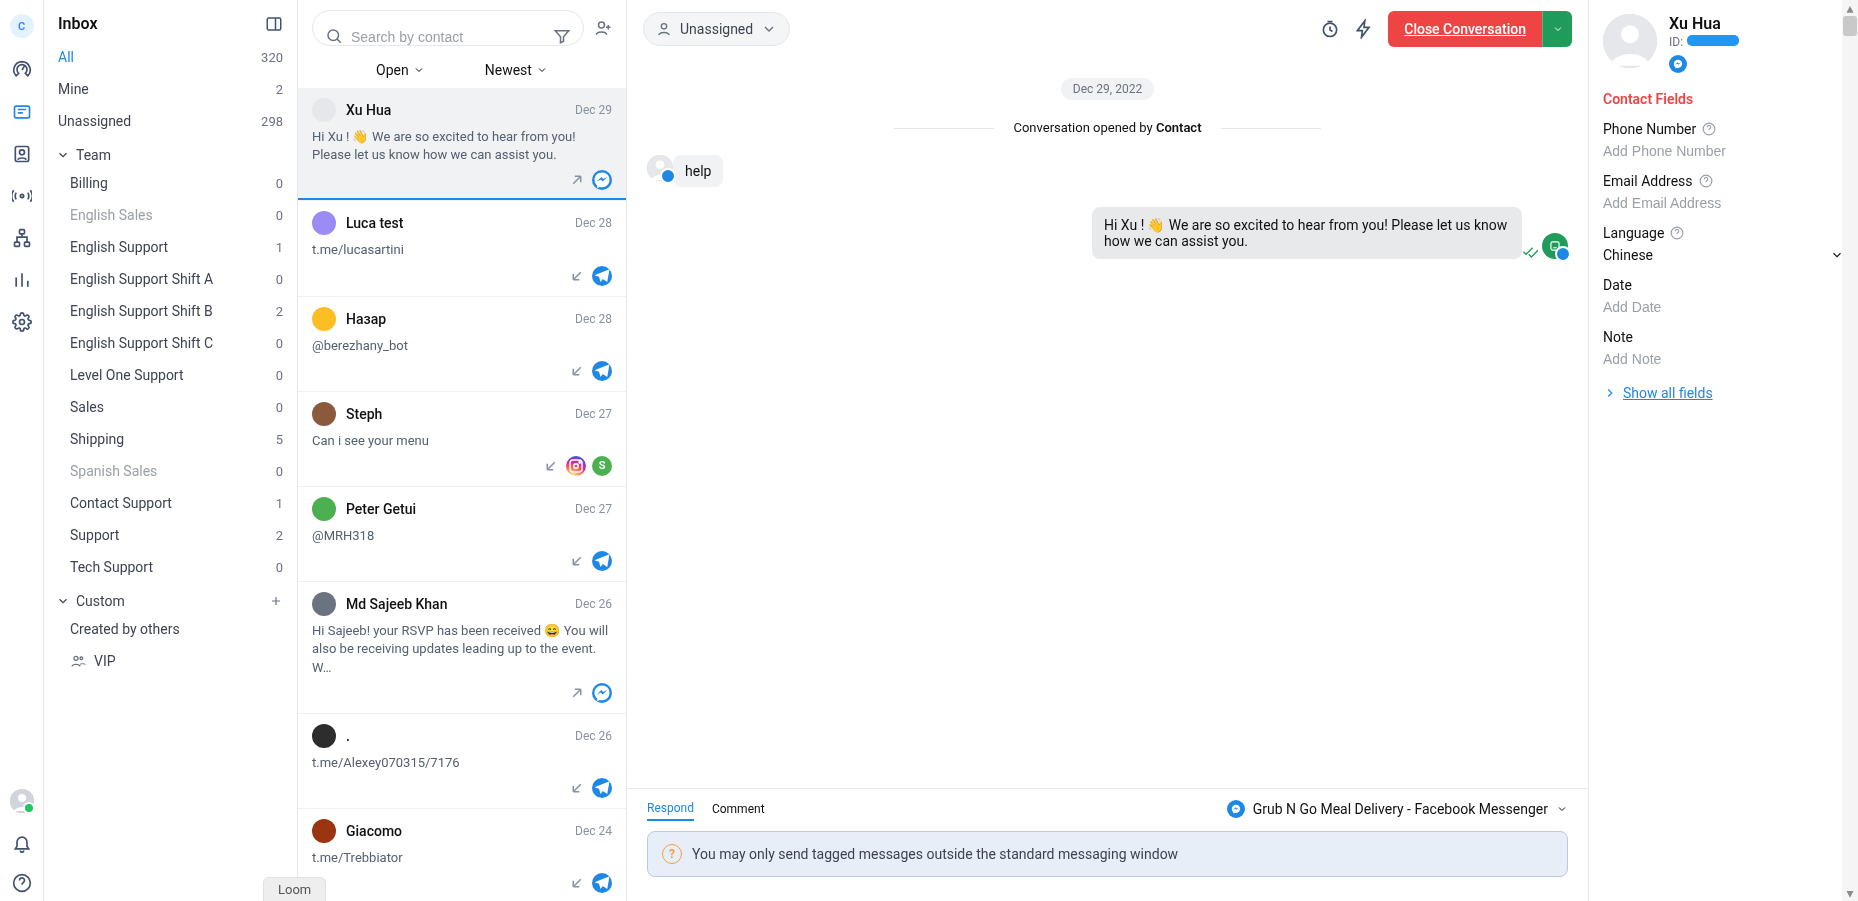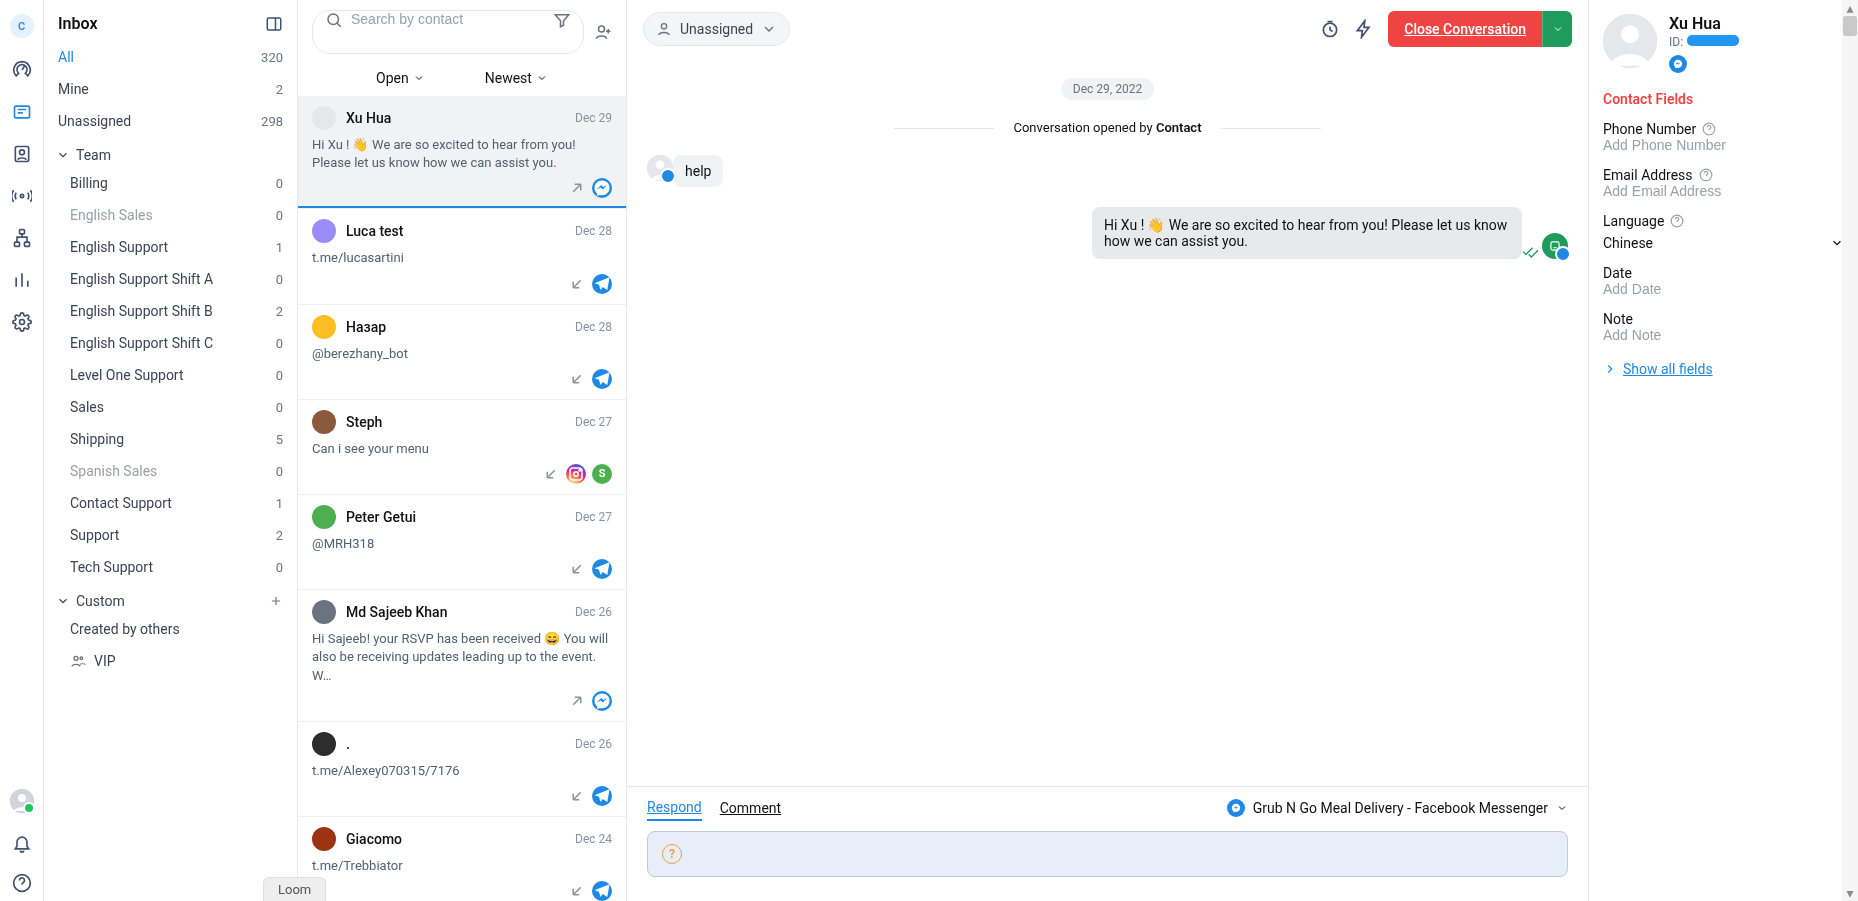--- a/index.html
+++ b/index.html
@@ -31,21 +31,21 @@
   .navhead { display:flex; align-items:center; gap:6px; padding:10px 2px 4px 0; color:#3d4351; cursor:pointer;}
   .navhead svg { width:14px; height:14px; }
   .navhead .plus { margin-left:auto; color:#6b7280;}
   .subitem { display:flex; align-items:center; gap:8px; padding:8px 2px 8px 14px; color:#3d4351;}
   .subitem svg { width:16px; height:16px; color:#6b7280;}
   .loom { position:absolute; left:263px; bottom:0; background:#eee; border:1px solid #e0e0e0; border-bottom:none; border-radius:6px 6px 0 0; padding:4px 14px; font-size:13px; color:#555;}
 
   
   .convs { width:329px; border-right:1px solid #e5e7eb; display:flex; flex-direction:column; background:#fff;}
   .convs .toolbar { padding:10px 14px; display:flex; gap:10px; align-items:center;}
-  .search { flex:1; height:44px; border:1px solid #e5e7eb; border-radius:18px; display:flex; align-items:flex-start; gap:8px; padding:0 12px;}
+  .search { flex:1; height:36px; border:1px solid #e5e7eb; border-radius:18px; display:flex; align-items:flex-end; gap:8px; padding:0 12px;}
   .search input { border:none; outline:none; flex:1; font-size:14px; color:#111; background:transparent;}
   .search input::placeholder { color:#9aa0a6; }
   .tb-icon { width:18px; height:18px; color:#6b7280; cursor:pointer;}
   .filters { display:flex; padding:6px 14px 10px; gap:60px; justify-content:center; color:#111;}
   .filters .f { display:flex; align-items:center; gap:4px; cursor:pointer; font-size:14px;}
   .list { flex:1; overflow-y:auto;}
   .conv { padding:10px 14px 10px 14px; border-bottom:1px solid #eef0f2; cursor:pointer; position:relative;}
   .conv.selected { background:#f1f2f4;}
   .conv.selected::before { content:''; position:absolute; left:0; right:0; bottom:0; height:2px; background:#1E88E5;}
   .conv .row1 { display:flex; align-items:center; gap:10px;}
@@ -83,21 +83,21 @@
   .msg.left .ava::after { content:''; position:absolute; right:-3px; bottom:-3px; width:12px; height:12px; border-radius:50%; background:#1E88E5; border:2px solid #fff;}
   .msg.right { align-self:flex-end; flex-direction:row-reverse; align-items:flex-end;}
   .msg.right .bubble { background:#e7e9eb; border-radius:8px; padding:10px 12px; font-size:14px; max-width:430px;}
   .msg.right .ava { width:26px; height:26px; border-radius:50%; background:#1f9c5b; display:flex; align-items:center; justify-content:center; position:relative; flex:none;}
   .msg.right .ava svg { width:14px; height:14px; color:#fff;}
   .msg.right .ava::after { content:''; position:absolute; right:-3px; bottom:-3px; width:12px; height:12px; border-radius:50%; background:#1E88E5; border:2px solid #fff;}
   .ticks { color:#1f9c5b; margin-right:4px; align-self:flex-end; }
 
   .composer { border-top:1px solid #e5e7eb; padding:8px 20px 24px 20px; display:flex; flex-direction:column; gap:10px;}
   .comptabs { display:flex; align-items:center; gap:18px;}
-  .ctab { font-size:14px; color:#111; padding:4px 0; cursor:pointer;text-decoration:underline;}
+  .ctab { font-size:12px; color:#111; padding:4px 0; cursor:pointer;}
   .ctab.active { color:#1E88E5; border-bottom:2px solid #1E88E5;}
   .channel-pick { margin-left:auto; display:flex; align-items:center; gap:8px; cursor:pointer;}
   .channel-pick .circle { width:18px; height:18px; border-radius:50%; background:#1E88E5; display:flex; align-items:center; justify-content:center;}
   .channel-pick .circle svg { width:10px; height:10px; color:#fff;}
   .notice { border:1px solid #bdc9e0; background:#e8eef8; border-radius:8px; padding:12px 14px; display:flex; gap:10px; align-items:center; color:#3d4351;}
   .notice .qicon { width:20px; height:20px; border:1.5px solid #f29d45; border-radius:50%; display:flex; align-items:center; justify-content:center; color:#f29d45; font-weight:700; font-size:12px; flex:none;}
 
   
   .contact { width:270px; border-left:1px solid #e5e7eb; padding:14px 14px 14px 14px; overflow-y:auto;}
   .chead { display:flex; gap:12px; align-items:flex-start;}
@@ -105,21 +105,21 @@
   .chead .title { font-size:16px; font-weight:600;}
   .chead .idline { font-size:12px; color:#6b7280; display:flex; gap:4px; margin-top:2px;}
   .chead .idval { background:#2196F3; height:11px; width:52px; border-radius:5px; color:transparent;}
   .chead .chip { margin-top:6px; width:18px; height:18px; border-radius:50%; background:#1E88E5; display:flex; align-items:center; justify-content:center;}
   .chead .chip svg { width:10px; height:10px; color:#fff;}
   .sect { margin-top:18px;}
   .sect h3 { font-size:14px; font-weight:600; color:#ef4444;}
   .field { margin-top:14px;}
   .field label { font-size:14px; color:#111; display:flex; align-items:center; gap:6px;}
   .field label svg { width:14px; height:14px; color:#9aa0a6;}
-  .field input { border:none; outline:none; width:100%; font-size:14px; color:#111; }
+  .field input { border:none; outline:none; width:100%; font-size:14px; color:#111; margin-top:6px;}
   .field input::placeholder { color:#9aa0a6; }
   .field select, .field .sel { margin-top:6px; width:100%; display:flex; align-items:center; justify-content:space-between; cursor:pointer; }
   .showall { margin-top:18px; display:flex; align-items:center; gap:6px; color:#1E88E5; cursor:pointer;text-decoration:underline;}
   .showall svg { width:14px; height:14px;}
 
   .scrollbar-right { position:absolute; right:0; top:0; bottom:0; width:16px; background:#f5f5f5; }
   .scrollbar-thumb { position:absolute; right:1px; top:2px; width:14px; height:20px; background:#c9c9c9; border-radius:3px;}
   .scrollbar-arrow { position:absolute; left:0; width:16px; height:16px; color:#8a8a8a; display:flex; align-items:center; justify-content:center;}
   .scrollbar-arrow.up{ top:0;} .scrollbar-arrow.down{ bottom:0;}
 
@@ -560,20 +560,21 @@
             </svg>
           </div>
         <span>Grub N Go Meal Delivery - Facebook Messenger</span>
         <svg width="12" height="12" viewBox="0 0 24 24" fill="none" stroke="currentColor" stroke-width="2">
             <path d="M6 9l6 6 6-6"></path>
           </svg>
       </div>
     </div>
     <div class="notice">
       <div class="qicon">?</div>
+      <div>You may only send tagged messages outside the standard messaging window</div>
     </div>
   </div>
 </div>
 
 <div class="contact">
   <div class="chead">
     <div class="cava">
       <svg viewBox="0 0 24 24" width="54" height="54">
           <circle cx="12" cy="12" r="12" fill="#e5e7eb"></circle>
           <circle cx="12" cy="9" r="4" fill="#fff"></circle>

